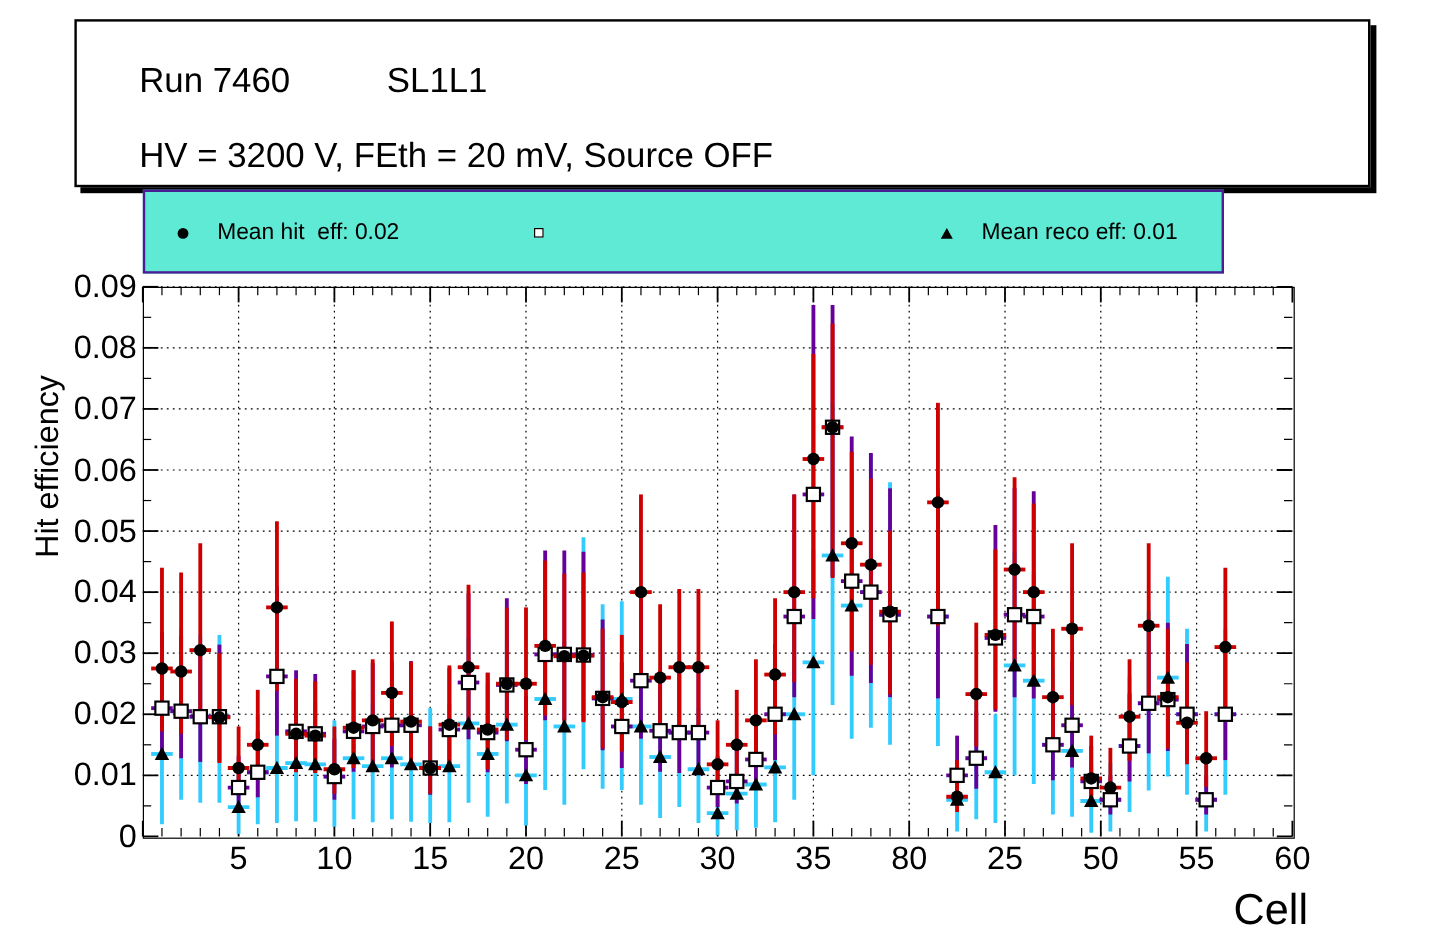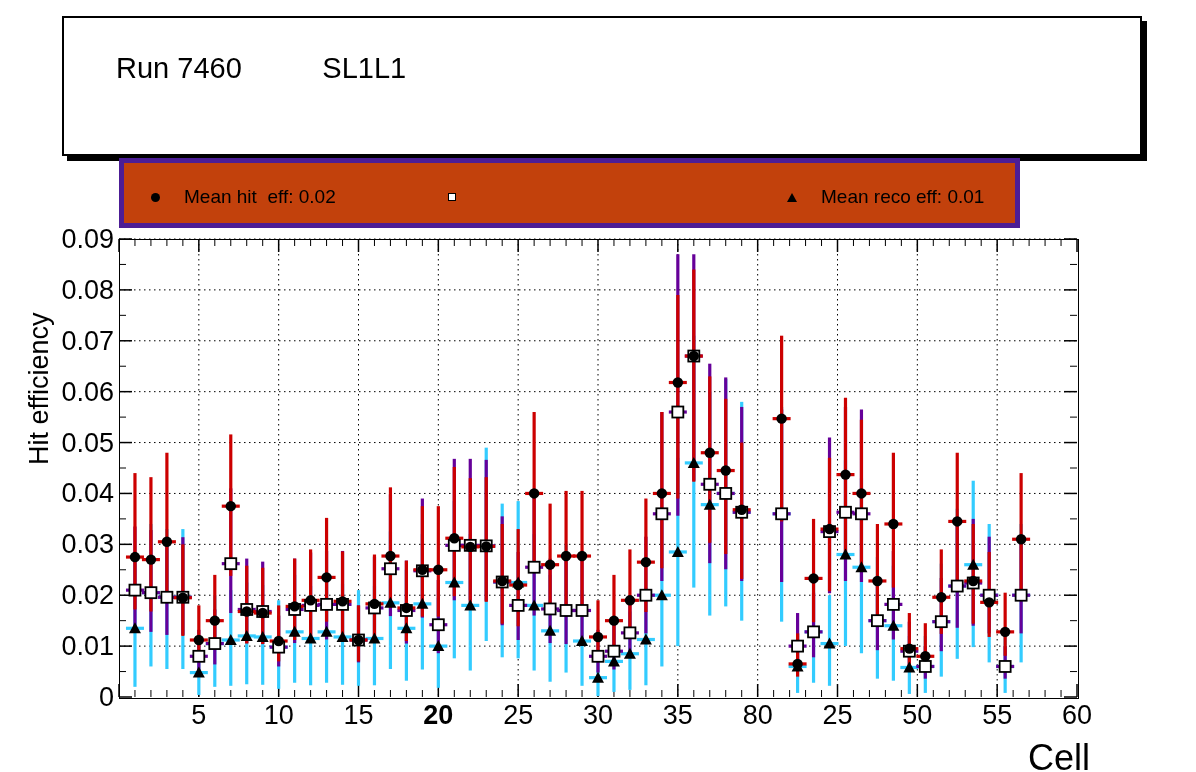--- a/index.html
+++ b/index.html
@@ -44,22 +44,22 @@
   #title-line-1 { top: 34px; }
   #title-line-2 { top: 96px; }
 
   
   #legend-box {
     position: absolute;
     left: 119px;
     top: 158px;
     width: 901px;
     height: 70px;
-    background: #c2410c;
-    border: 5px solid #4c1d95;
+    background: #5eead4;
+    border: 2px solid #4c1d95;
     box-sizing: border-box;
   }
   .legend-entry {
     position: absolute;
     top: 0;
     height: 68px;
     display: flex;
     align-items: center;
   }
   .legend-marker {
@@ -153,20 +153,21 @@
     top: 737px;
   }
 </style>
 </head>
 <body>
 
 <div id="root">
 
   <div id="title-box">
     <div class="title-line" id="title-line-1">Run 7460          SL1L1</div>
+    <div class="title-line" id="title-line-2">HV = 3200 V, FEth = 20 mV, Source OFF</div>
   </div>
 
   <div id="legend-box">
     <div class="legend-entry" id="legend-entry-0" style="left:18px;">
       <span class="legend-marker">
           <span class="mk-circle"></span>
         </span>
       <span class="legend-label">Mean hit  eff: 0.02</span>
     </div>
     <div class="legend-entry" id="legend-entry-1" style="left:315px;">
@@ -882,21 +883,21 @@
       <div class="ytick-label" style="top: 442.556px;">0.05</div>
       <div class="ytick-label" style="top: 391.667px;">0.06</div>
       <div class="ytick-label" style="top: 340.778px;">0.07</div>
       <div class="ytick-label" style="top: 289.889px;">0.08</div>
       <div class="ytick-label" style="top: 239px;">0.09</div>
     </div>
   <div id="xtick-labels">
       <div class="xtick-label" style="left: 198.833px;">5</div>
       <div class="xtick-label" style="left: 278.667px;">10</div>
       <div class="xtick-label" style="left: 358.5px;">15</div>
-      <div class="xtick-label" style="left: 438.333px; font-weight: bold;">20</div>
+      <div class="xtick-label" style="left: 438.333px;">20</div>
       <div class="xtick-label" style="left: 518.167px;">25</div>
       <div class="xtick-label" style="left: 598px;">30</div>
       <div class="xtick-label" style="left: 677.833px;">35</div>
       <div class="xtick-label" style="left: 757.667px;">80</div>
       <div class="xtick-label" style="left: 837.5px;">25</div>
       <div class="xtick-label" style="left: 917.333px;">50</div>
       <div class="xtick-label" style="left: 997.167px;">55</div>
       <div class="xtick-label" style="left: 1077px;">60</div>
     </div>
 

